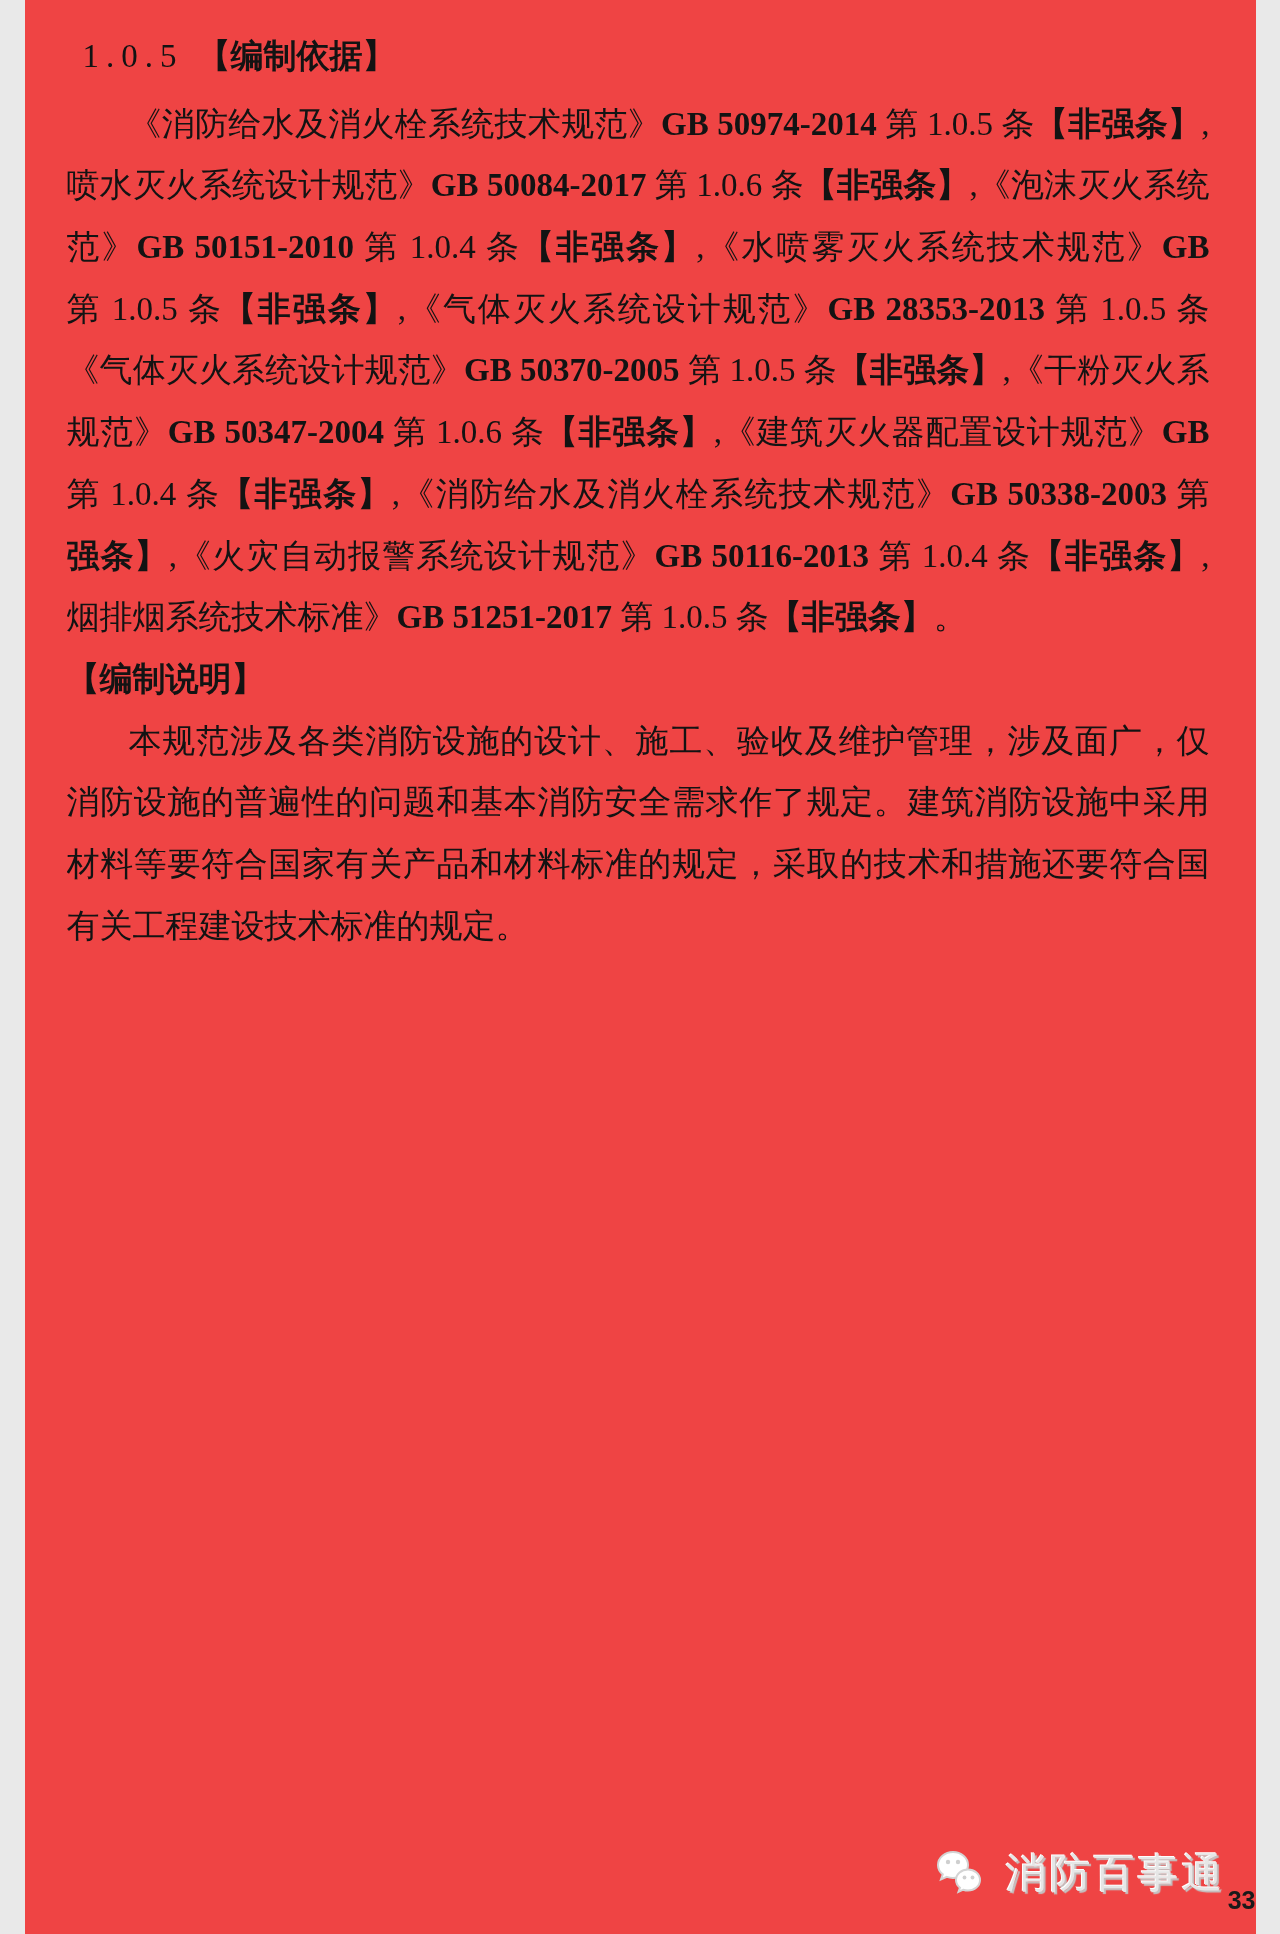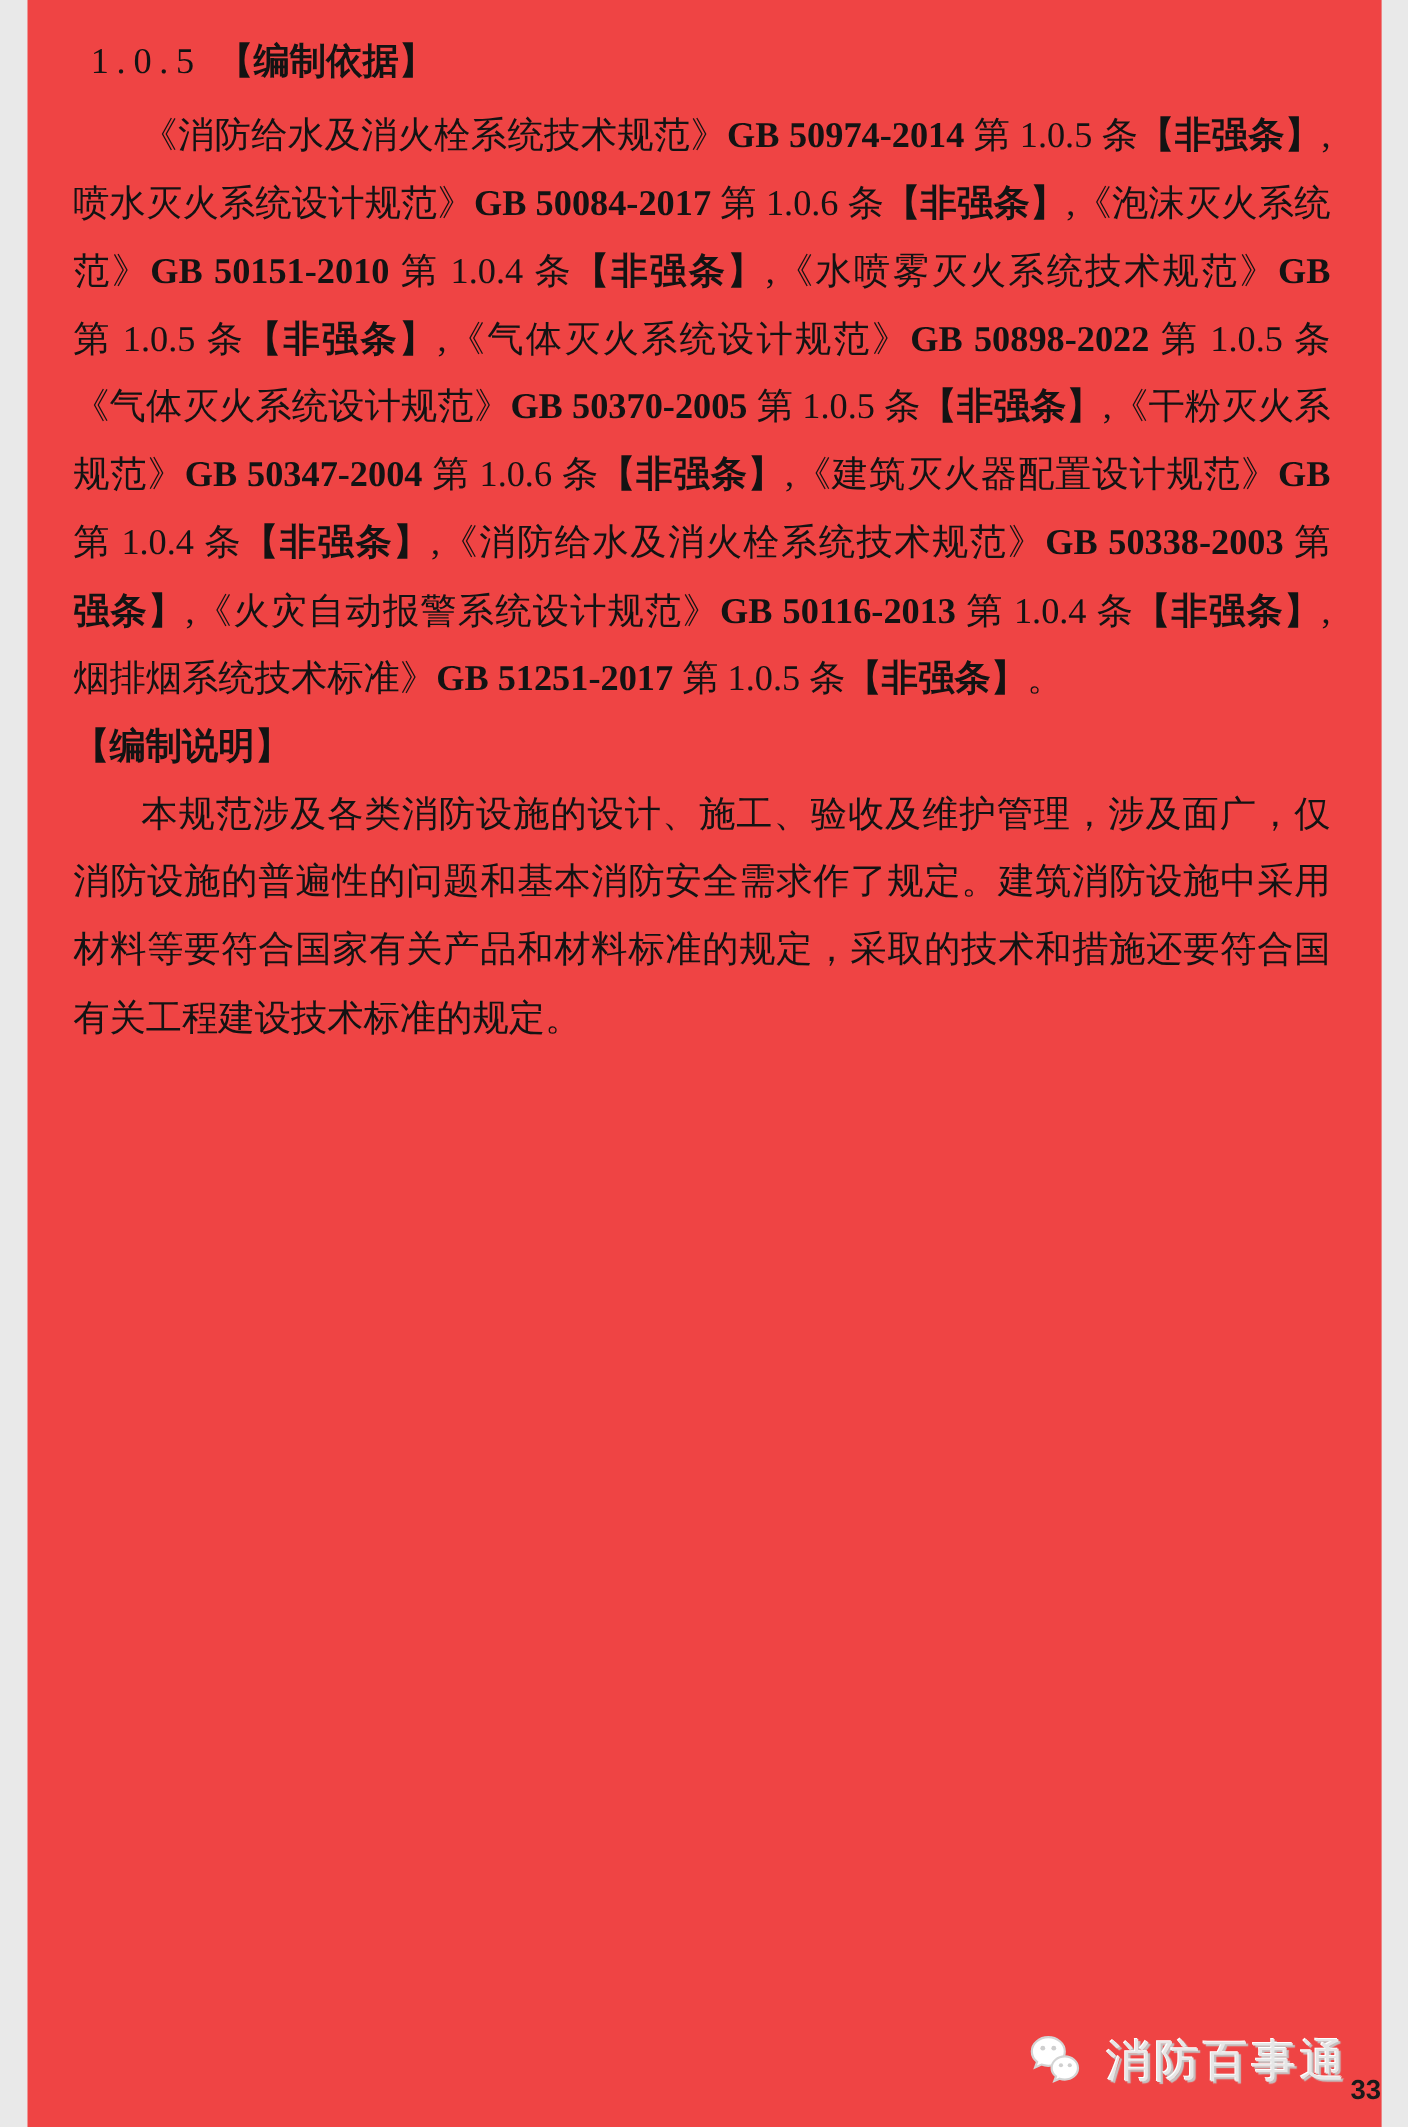--- a/index.html
+++ b/index.html
@@ -75,21 +75,21 @@
   <div class="content">
 
     <div class="title-line">
       <span class="section-num">1.0.5</span><span class="section-title">【编制依据】</span>
     </div>
 
     <div class="para">
         <div class="line indent fill"><span>《消防给水及消火栓系统技术规范》</span><span class="b">GB 50974-2014</span><span> 第 1.0.5 条</span><span class="b">【非强条】</span><span>,《自动</span></div>
         <div class="line fill"><span>喷水灭火系统设计规范》</span><span class="b">GB 50084-2017</span><span> 第 1.0.6 条</span><span class="b">【非强条】</span><span>,《泡沫灭火系统设计规</span></div>
         <div class="line fill"><span>范》</span><span class="b">GB 50151-2010</span><span> 第 1.0.4 条</span><span class="b">【非强条】</span><span>,《水喷雾灭火系统技术规范》</span><span class="b">GB 50219-2014</span></div>
-        <div class="line fill"><span>第 1.0.5 条</span><span class="b">【非强条】</span><span>,《气体灭火系统设计规范》</span><span class="b">GB 50898-2022</span><span> 第 1.0.5 条</span><span class="b">【非强条】</span></div>
+        <div class="line fill"><span>第 1.0.5 条</span><span class="b">【非强条】</span><span>,《气体灭火系统设计规范》</span><span class="b">GB 28353-2013</span><span> 第 1.0.5 条</span><span class="b">【非强条】</span></div>
         <div class="line fill"><span>《气体灭火系统设计规范》</span><span class="b">GB 50370-2005</span><span> 第 1.0.5 条</span><span class="b">【非强条】</span><span>,《干粉灭火系统设计</span></div>
         <div class="line fill"><span>规范》</span><span class="b">GB 50347-2004</span><span> 第 1.0.6 条</span><span class="b">【非强条】</span><span>,《建筑灭火器配置设计规范》</span><span class="b">GB 50140-2005</span></div>
         <div class="line fill"><span>第 1.0.4 条</span><span class="b">【非强条】</span><span>,《消防给水及消火栓系统技术规范》</span><span class="b">GB 50338-2003</span><span> 第 1.0.5 条</span></div>
         <div class="line fill"><span class="b">强条】</span><span>,《火灾自动报警系统设计规范》</span><span class="b">GB 50116-2013</span><span> 第 1.0.4 条</span><span class="b">【非强条】</span><span>,《建筑防</span></div>
         <div class="line"><span>烟排烟系统技术标准》</span><span class="b">GB 51251-2017</span><span> 第 1.0.5 条</span><span class="b">【非强条】</span><span>。</span></div>
       </div>
 
     <div class="notes-heading">【编制说明】</div>
 
     <div class="para">

